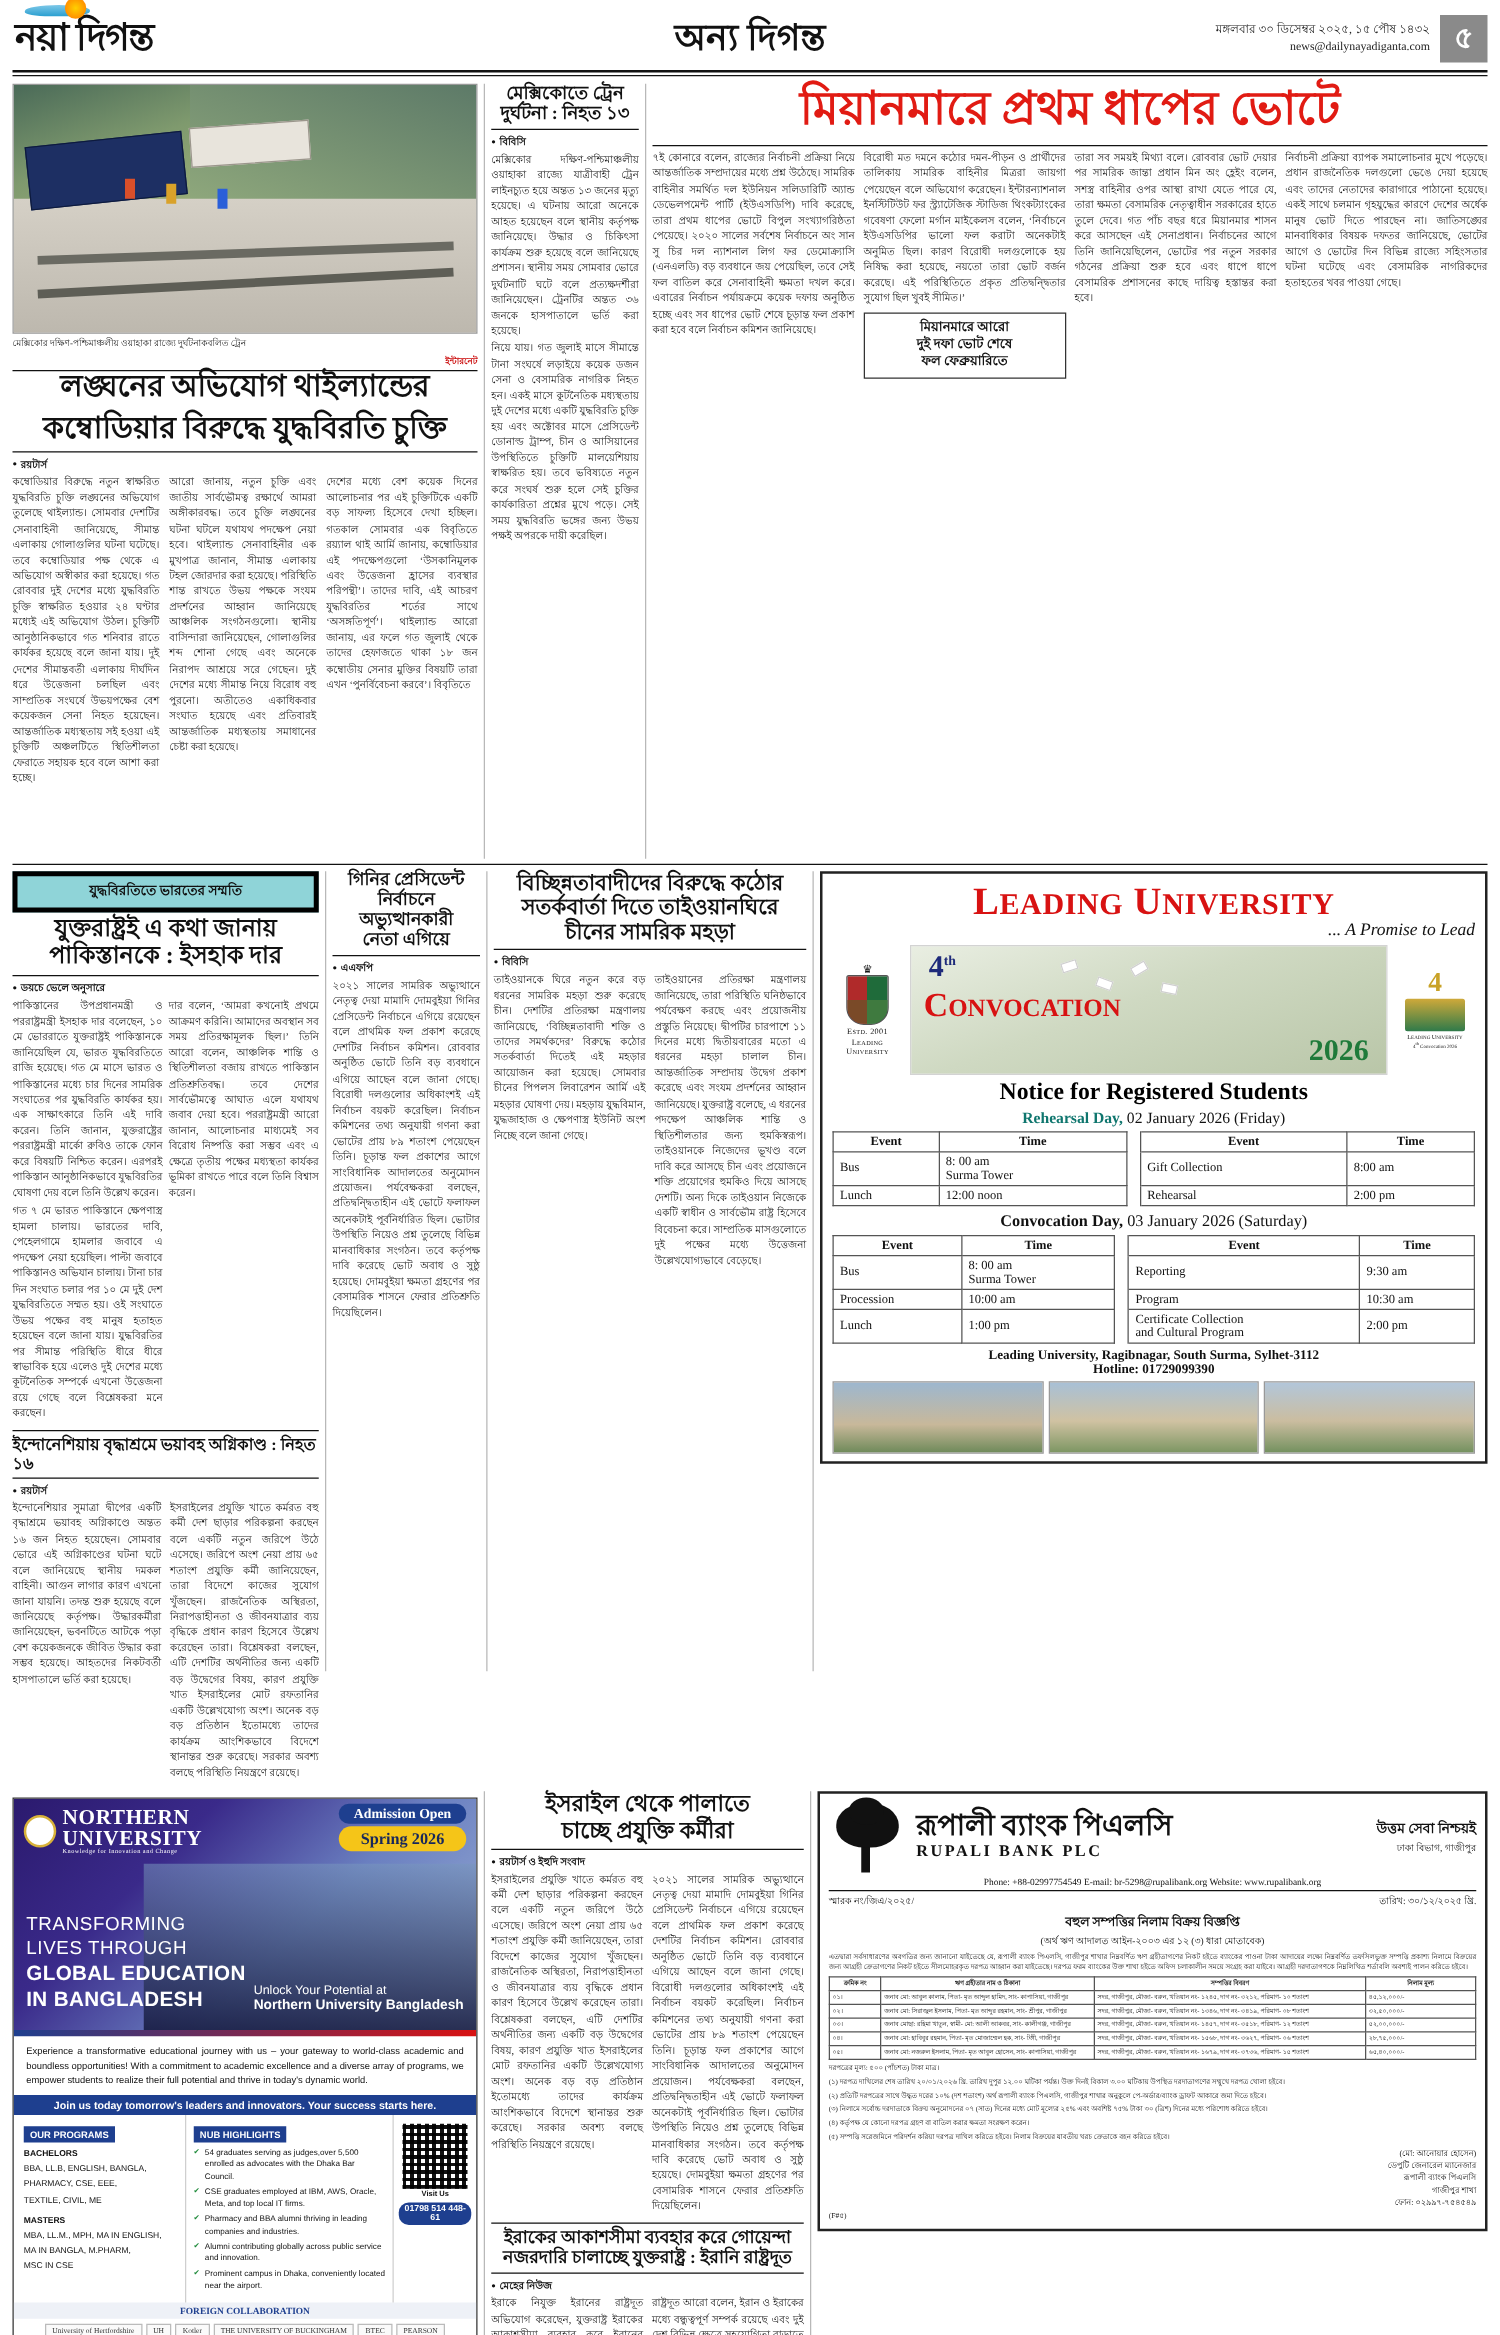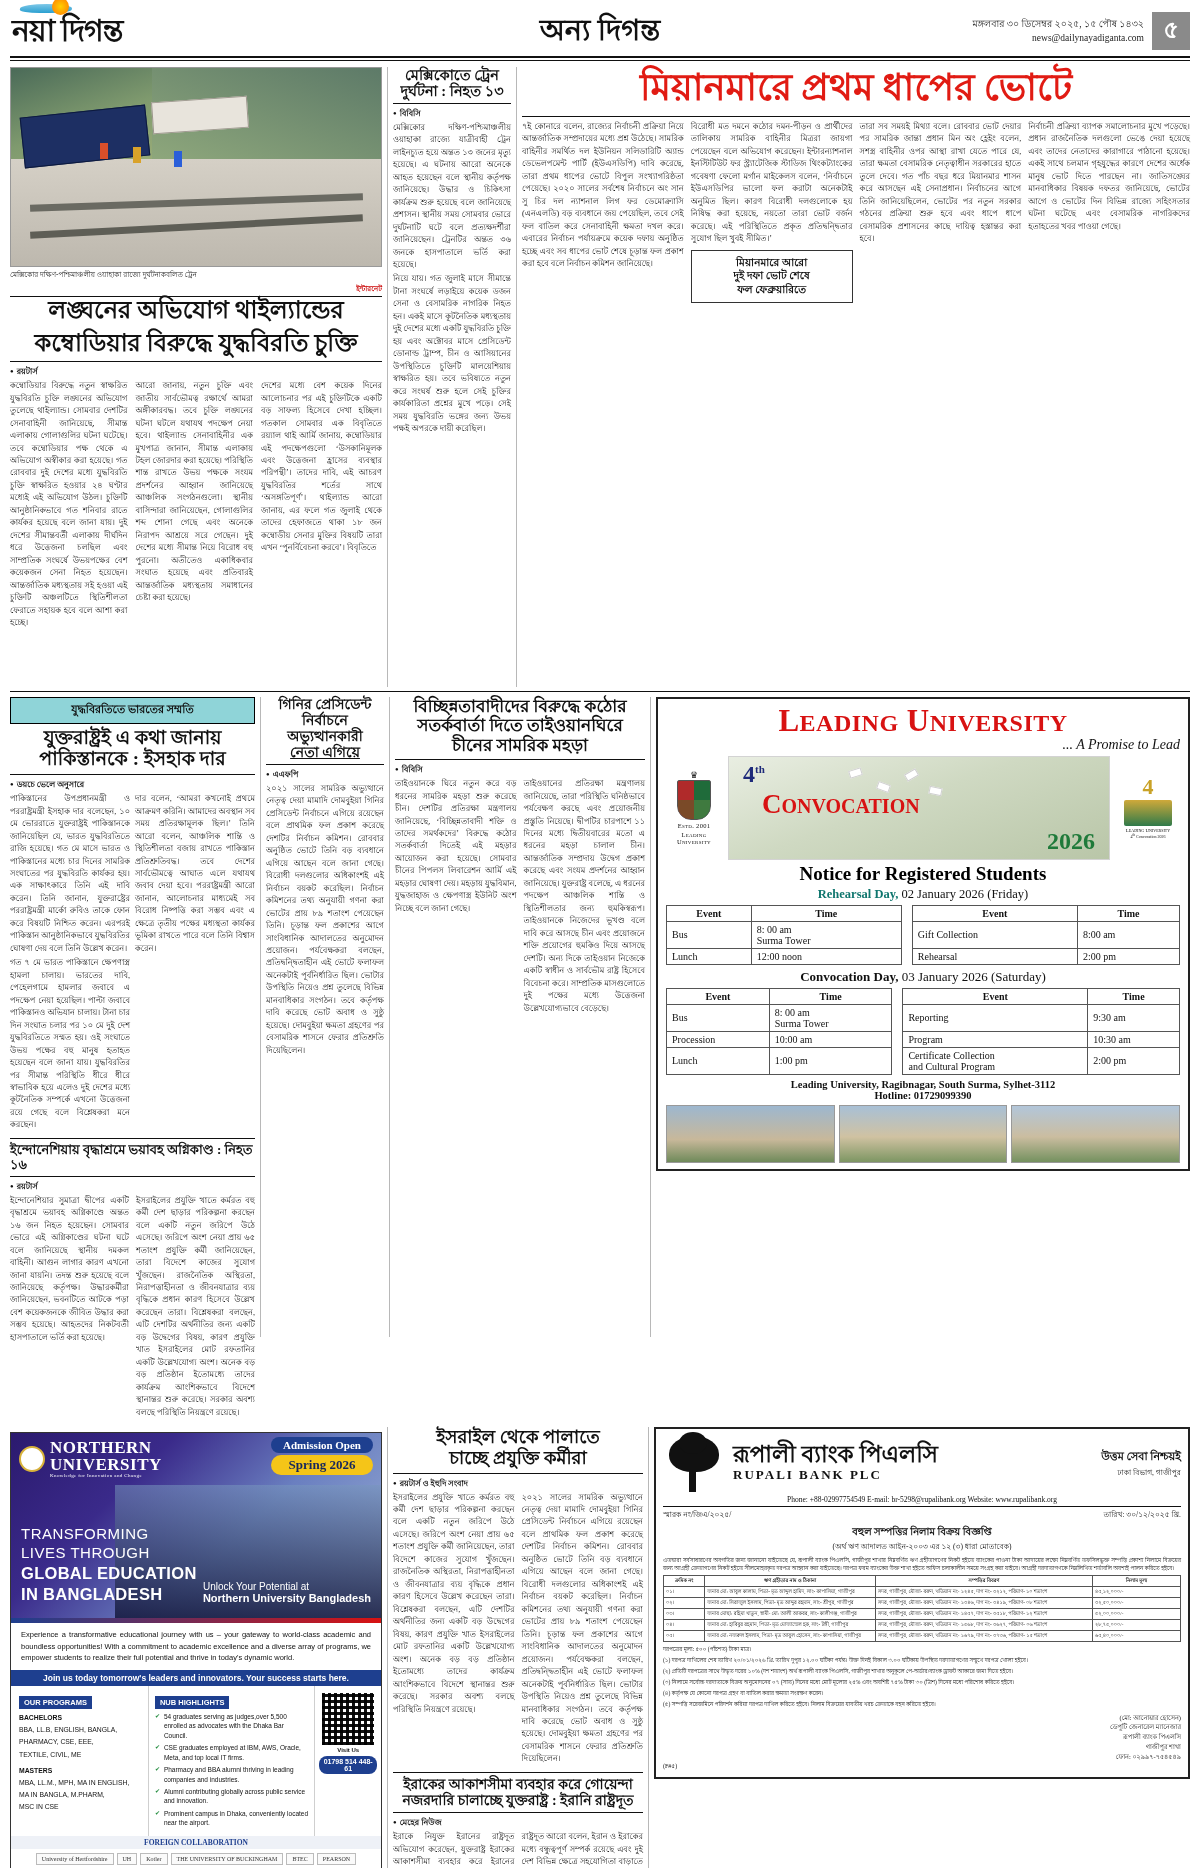--- a/index.html
+++ b/index.html
@@ -72,21 +72,21 @@
   .kicker-red { color:#cc1010; font-size:7px; font-weight:700; text-align:right; }
 
   
   .qbox {
     border: 1px solid #333; padding: 5px 6px; text-align: center; margin: 4px 0;
     font-weight: 900; font-size: 10.5px; line-height: 1.3; color:#111;
   }
 
   
   .band {
-    background: #8fd4d8; border: 1px solid #000000; text-align: center;
+    background: #8fd4d8; border: 4px solid #000000; text-align: center;
     font-size: 11px; font-weight: 900; padding: 3px 0; margin-bottom: 3px;
   }
 
   
   .lu-ad {
     border: 2px solid #222; background: #fff; padding: 6px 8px; position: relative;
   }
   .lu-title {
     text-align: center; color: #d81212; font-weight: 700;
     font-size: 31px; letter-spacing: .5px; font-family: "Liberation Serif", serif;
@@ -109,21 +109,21 @@
   }
   .crest-crown { font-size: 9px; line-height: 1; }
   .crest-name { font-size: 6.5px; font-variant: small-caps; letter-spacing:.3px; margin-top:2px; }
   .lu-banner {
     flex: 1; margin: 0 6px; height: 104px; position: relative; overflow:hidden;
     background: linear-gradient(160deg,#e9eee2 0%, #cfd9c2 45%, #b9c6a8 100%);
     border: 1px solid #d3d3d3;
   }
   .lu-4th { position:absolute; left:14px; top:4px; color:#1e2a7a; font-weight:900; font-size:24px; }
   .lu-4th sup{ font-size:11px; }
-  .lu-conv { position:absolute; left:10px; top:32px; color:#d81212; font-weight:700; font-size:27px; letter-spacing:0px;margin-left:23px; }
+  .lu-conv { position:absolute; left:10px; top:32px; color:#d81212; font-weight:700; font-size:27px; letter-spacing:0px; }
   .lu-conv .sc{font-size:20px;}
   .lu-2026 { position:absolute; right:14px; bottom:4px; color:#1f7a3a; font-weight:900; font-size:24px; }
   .cap-fly { position:absolute; width:13px; height:8px; background:#fff; border:1px solid #cfcfcf; transform: rotate(-18deg); }
   .lu-logo2 { width:64px; text-align:center; }
   .lu-notice { text-align:center; color:#000000; font-weight:700; font-size:19px; margin-top:3px; }
   .lu-day { text-align:center; font-size:12.5px; margin-top:2px; }
   .lu-day b { color:#0f766e; }
   .lu-table { width:100%; border-collapse: collapse; margin-top:3px; font-size:10px; }
   .lu-table th, .lu-table td { border:1px solid #555; padding:2px 5px; }
   .lu-table th { text-align:center; font-weight:700; }
@@ -315,21 +315,21 @@
             <div class="para">ইসরাইলের প্রযুক্তি খাতে কর্মরত বহু কর্মী দেশ ছাড়ার পরিকল্পনা করছেন বলে একটি নতুন জরিপে উঠে এসেছে। জরিপে অংশ নেয়া প্রায় ৬৫ শতাংশ প্রযুক্তি কর্মী জানিয়েছেন, তারা বিদেশে কাজের সুযোগ খুঁজছেন। রাজনৈতিক অস্থিরতা, নিরাপত্তাহীনতা ও জীবনযাত্রার ব্যয় বৃদ্ধিকে প্রধান কারণ হিসেবে উল্লেখ করেছেন তারা। বিশ্লেষকরা বলছেন, এটি দেশটির অর্থনীতির জন্য একটি বড় উদ্বেগের বিষয়, কারণ প্রযুক্তি খাত ইসরাইলের মোট রফতানির একটি উল্লেখযোগ্য অংশ। অনেক বড় বড় প্রতিষ্ঠান ইতোমধ্যে তাদের কার্যক্রম আংশিকভাবে বিদেশে স্থানান্তর শুরু করেছে। সরকার অবশ্য বলছে পরিস্থিতি নিয়ন্ত্রণে রয়েছে।</div>
           </div>
       </div>
     </div>
 
     <div class="vline" style="height:640px;"></div>
 
     <div class="col" style="width:118px;">
       <div class="hl-black" style="font-size:14px;text-align:center;">গিনির প্রেসিডেন্ট</div>
       <div class="hl-black" style="font-size:14px;text-align:center;">নির্বাচনে অভ্যুত্থানকারী</div>
-      <div class="hl-black" style="font-size:14px;text-align:center;text-decoration:underline;">নেতা এগিয়ে</div>
+      <div class="hl-black" style="font-size:14px;text-align:center;">নেতা এগিয়ে</div>
       <div class="rule-thin" style="margin-top:3px;"></div>
       <div class="byline">এএফপি</div>
       <div class="para">২০২১ সালের সামরিক অভ্যুত্থানে নেতৃত্ব দেয়া মামাদি দোমবুইয়া গিনির প্রেসিডেন্ট নির্বাচনে এগিয়ে রয়েছেন বলে প্রাথমিক ফল প্রকাশ করেছে দেশটির নির্বাচন কমিশন। রোববার অনুষ্ঠিত ভোটে তিনি বড় ব্যবধানে এগিয়ে আছেন বলে জানা গেছে। বিরোধী দলগুলোর অধিকাংশই এই নির্বাচন বয়কট করেছিল। নির্বাচন কমিশনের তথ্য অনুযায়ী গণনা করা ভোটের প্রায় ৮৯ শতাংশ পেয়েছেন তিনি। চূড়ান্ত ফল প্রকাশের আগে সাংবিধানিক আদালতের অনুমোদন প্রয়োজন। পর্যবেক্ষকরা বলছেন, প্রতিদ্বন্দ্বিতাহীন এই ভোটে ফলাফল অনেকটাই পূর্বনির্ধারিত ছিল। ভোটার উপস্থিতি নিয়েও প্রশ্ন তুলেছে বিভিন্ন মানবাধিকার সংগঠন। তবে কর্তৃপক্ষ দাবি করেছে ভোট অবাধ ও সুষ্ঠু হয়েছে। দোমবুইয়া ক্ষমতা গ্রহণের পর বেসামরিক শাসনে ফেরার প্রতিশ্রুতি দিয়েছিলেন।</div>
     </div>
 
     <div class="vline" style="height:640px;"></div>
 
     <div class="col" style="width:250px;">
       <div class="hl-black" style="font-size:17px;text-align:center;">বিচ্ছিন্নতাবাদীদের বিরুদ্ধে কঠোর</div>
       <div class="hl-black" style="font-size:17px;text-align:center;">সতর্কবার্তা দিতে তাইওয়ানঘিরে</div>

